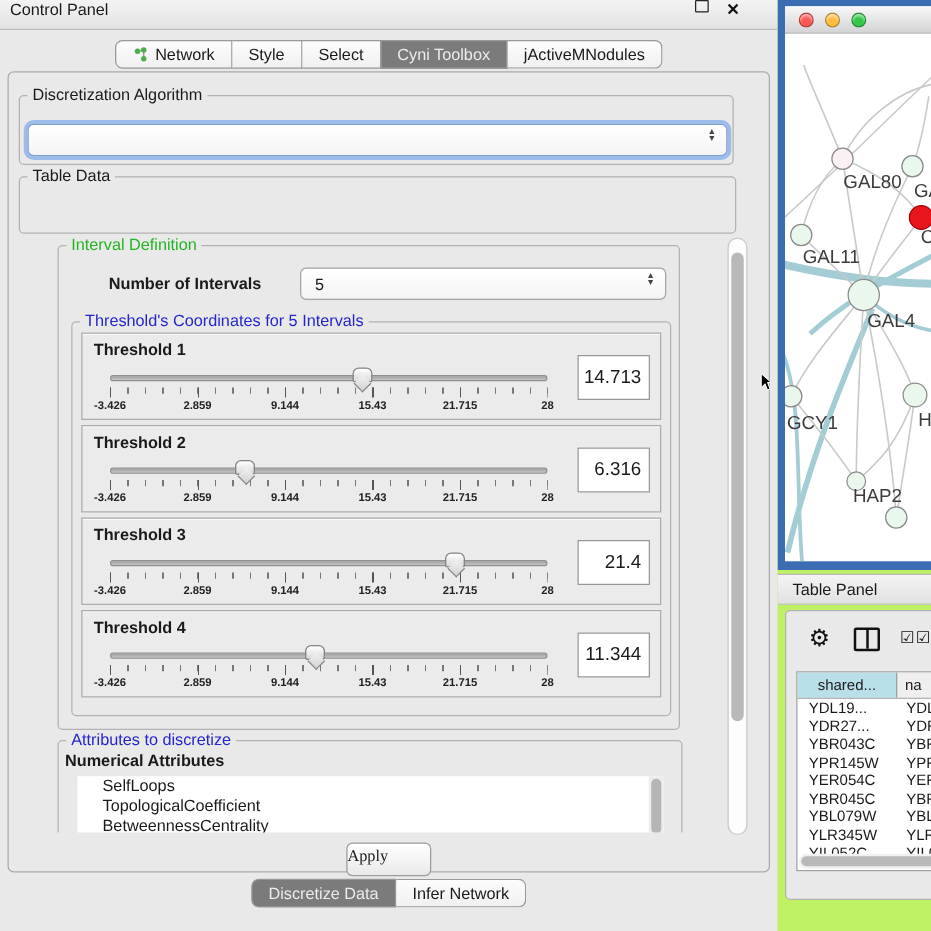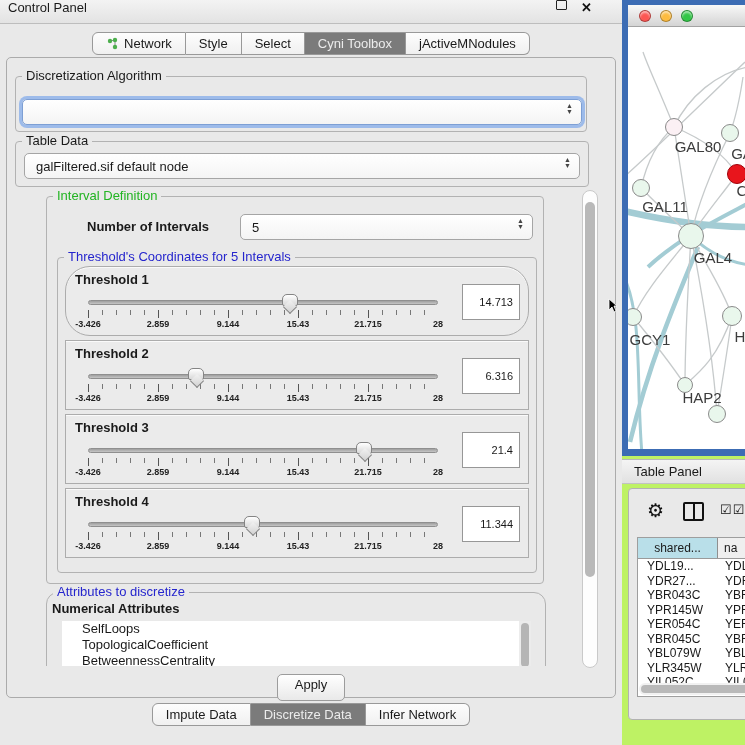--- a/index.html
+++ b/index.html
@@ -61,31 +61,31 @@
     background:linear-gradient(135deg,#f2f2f2,#d2d2d2); border-right:1px solid #848484;
     border-bottom:1px solid #848484; transform:rotate(45deg); }
   .ticks { position:absolute; left:0; right:0; top:17px; height:8px;
     background-image:
       repeating-linear-gradient(90deg,#555 0 1px,transparent 1px 20%),
       repeating-linear-gradient(90deg,#777 0 1px,transparent 1px 4%);
     background-size:100% 8px,100% 5px; background-repeat:no-repeat; }
   .tick-labels { position:absolute; left:0; right:0; top:26px; height:12px; }
   .tick-labels span { position:absolute; transform:translateX(-50%); font-size:9px; font-weight:bold; color:#222; white-space:nowrap; }
   .value-box { position:absolute; right:8px; top:17px; width:58px; height:36px; background:#fff;
-    border:1px solid #979797; font-size:11px; text-align:right; line-height:34px; padding-right:6px; }
+    border:1px solid #979797; font-size:15px; text-align:right; line-height:34px; padding-right:6px; }
 
   .attr-subtitle { position:absolute; left:5px; top:8px; font-size:13px; font-weight:bold; }
   .attr-list { position:absolute; left:15px; right:14px; top:28px; height:74px; background:#fff; }
   .attr-item { font-size:13px; height:16px; line-height:16px; padding-left:20px; }
   .list-scroll { position:absolute; right:0; top:0; bottom:0; width:12px; background:#ececec; }
   .list-scroll .thumb-v2 { position:absolute; left:2px; right:2px; top:2px; height:44px; background:#b5b5b5; border-radius:5px; }
 
   .apply-btn { position:absolute; left:50%; transform:translateX(-50%); top:616px; width:68px; height:27px;
     background:linear-gradient(#ffffff,#e9e9e9); border:1px solid #9c9c9c; border-radius:5px;
-    font-size:13px; text-align:center; line-height:19px; }
+    font-size:13px; line-height:19px;font-family:Liberation Serif, serif; }
 
   .seg-tabs.bottom { bottom:19px; }
 
   .cursor-arrow { position:absolute; left:608px; top:299px; z-index:70; }
 
   
   #right-col { position:absolute; left:622px; top:0; width:123px; height:745px; background:#bef264; overflow:hidden; }
   .net-window { position:absolute; left:0; top:0; width:123px; height:456px; background:#3c6cb4; }
   .net-inner { position:absolute; left:6px; top:5px; right:0; bottom:7px; background:#fff; overflow:hidden; }
   .mac-titlebar { position:absolute; left:0; right:0; top:0; height:22px;
@@ -161,47 +161,40 @@
       <div class="combo combo-focus" style="left:6px; right:4px; top:22px;">
         <span class="stepper">
           <span>▲</span>
             <span>▼</span>
         </span>
       </div>
     </div>
 
     <div class="group" style="left:8px; right:26px; top:83px; height:46px;">
       <span class="group-title">Table Data</span>
-      <div class="combo" style="left:8px; right:8px; top:11px;">
-        <span>galFiltered.sif default node</span>
-        <span class="stepper">
-          <span>▲</span>
-            <span>▼</span>
-        </span>
-      </div>
     </div>
 
     <div class="scroll-region">
 
       <div class="group" style="left:37px; top:6px; width:498px; height:388px;">
         <span class="group-title t-green">Interval Definition</span>
 
         <span class="num-label" style="left:40px; top:22px;">Number of Intervals</span>
         <div class="combo" style="left:193px; right:10px; top:17px;">
           <span>5</span>
           <span class="stepper">
             <span>▲</span>
               <span>▼</span>
           </span>
         </div>
 
         <div class="group" style="left:10px; right:6px; top:60px; bottom:10px;">
           <span class="group-title t-blue">Threshold's Coordinates for 5 Intervals</span>
 
-          <div class="thr-panel" style="margin-top:8px;border-radius:25px;">
+          <div class="thr-panel" style="margin-top:8px;">
             <div class="thr-label">Threshold 1</div>
             <div class="slider">
               <div class="track"></div>
               <div class="thumb" style="left: 57.7197%;"></div>
               <div class="ticks"></div>
               <div class="tick-labels">
                 <span style="left:0%">-3.426</span>
                 <span style="left:20%">2.859</span>
                 <span style="left:40%">9.144</span>
                 <span style="left:60%">15.43</span>
@@ -261,21 +254,21 @@
                 <span style="left:60%">15.43</span>
                 <span style="left:80%">21.715</span>
                 <span style="left:100%">28</span>
               </div>
             </div>
             <div class="value-box">11.344</div>
           </div>
         </div>
       </div>
 
-      <div class="group" style="left:37px; top:402px; width:500px; height:112px;border-radius:12px;">
+      <div class="group" style="left:37px; top:402px; width:500px; height:112px;">
         <span class="group-title t-blue">Attributes to discretize</span>
         <span class="attr-subtitle">Numerical Attributes</span>
         <div class="attr-list">
           <div class="attr-item">SelfLoops</div>
           <div class="attr-item">TopologicalCoefficient</div>
           <div class="attr-item">BetweennessCentrality</div>
           <div class="list-scroll">
               <div class="thumb-v2"></div>
             </div>
         </div>
@@ -283,23 +276,20 @@
     </div>
 
     <div class="v-scrollbar">
       <div class="thumb-v"></div>
     </div>
 
     <div class="apply-btn">Apply</div>
   </div>
 
   <div class="seg-tabs bottom">
-    <div class="seg">
-      <span>Impute Data</span>
-    </div>
     <div class="seg sel">
       <span>Discretize Data</span>
     </div>
     <div class="seg">
       <span>Infer Network</span>
     </div>
   </div>
 
   <svg class="cursor-arrow" width="10" height="14">
     <polygon points="1,0 1,11 4,8 6,13 8,12 6,7 9,7" fill="#000" stroke="#fff" stroke-width="0.8"></polygon>

